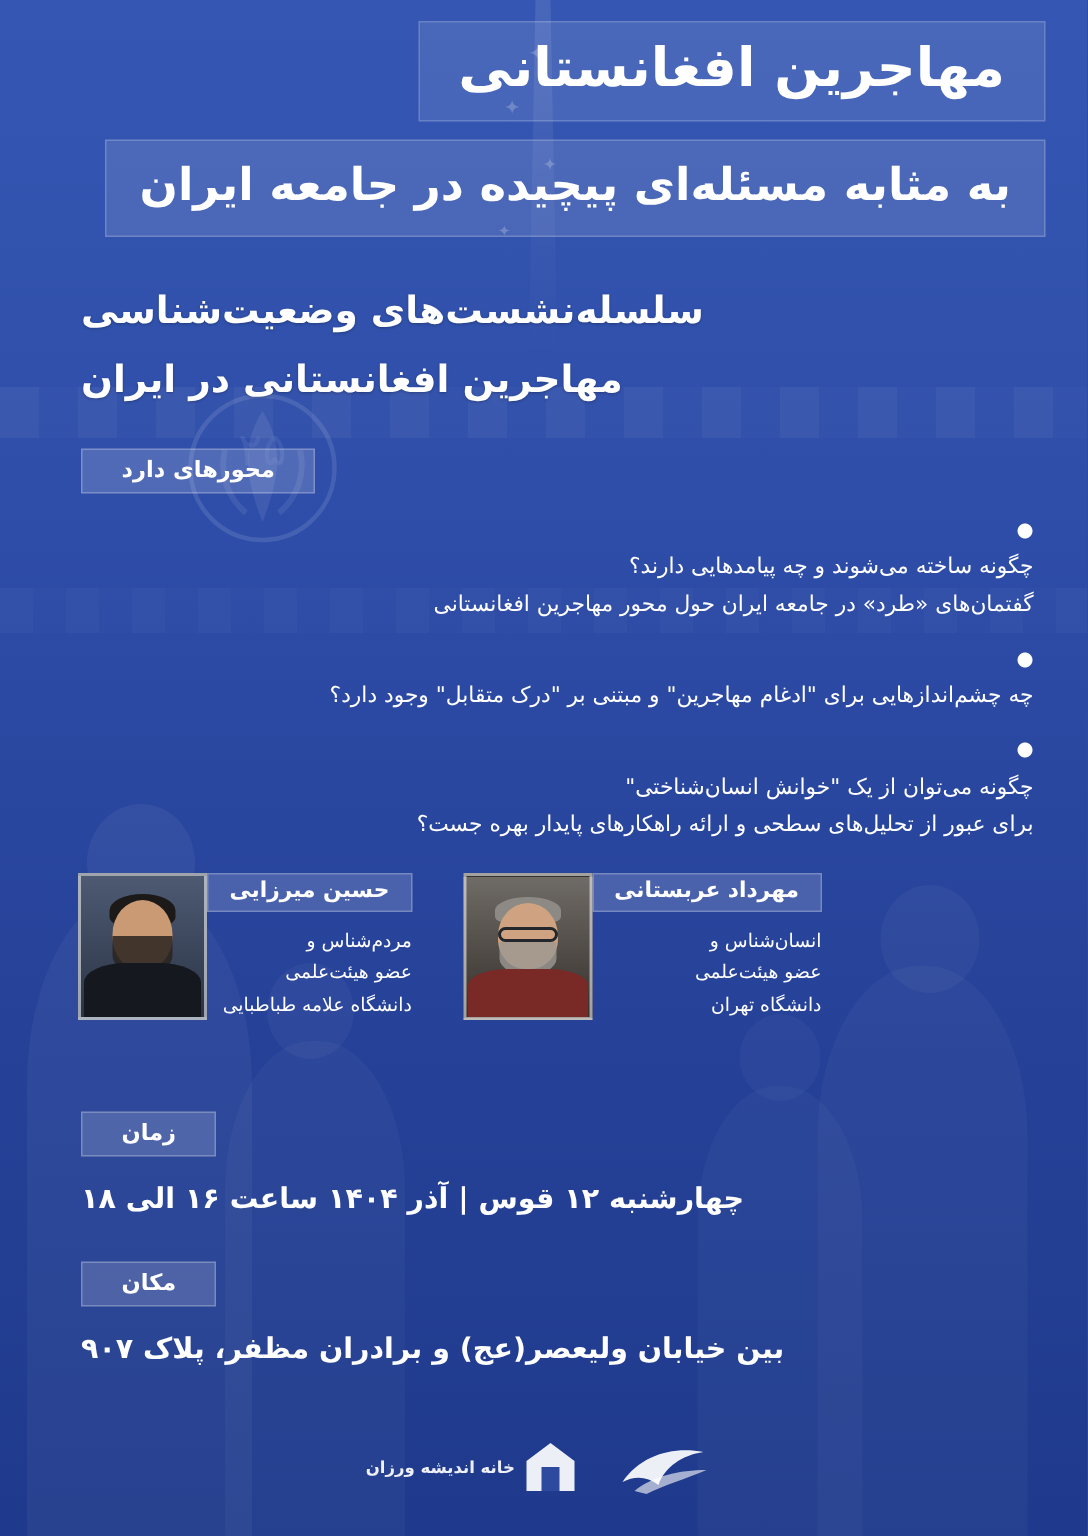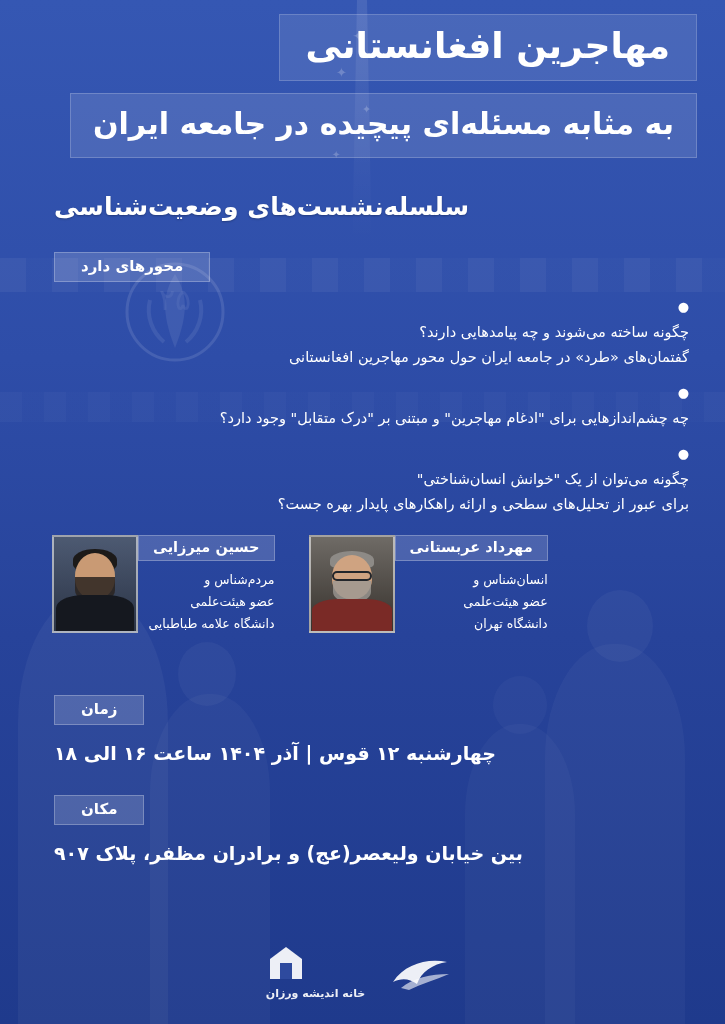--- a/index.html
+++ b/index.html
@@ -248,21 +248,21 @@
     position: absolute;
     left: 0; right: 0;
     bottom: 24px;
     display: flex;
     align-items: center;
     justify-content: center;
     gap: 22px;
     z-index: 6;
   }
   .logo-bird { width: 72px; height: 44px; }
-  .logo-house { display: flex; flex-direction: column; align-items: flex-end; gap: 4px; }
+  .logo-house { display: flex; flex-direction: row; align-items: center; gap: 4px; }
   .logo-house-mark { width: 40px; height: 40px; }
   .logo-house-text { font-size: 11px; font-weight: bold; color: rgba(255,255,255,0.92); }
 </style>
 </head>
 <body>
 
 <div class="poster">
 
   <div class="bg-layer">
     <div class="bg-tower"></div>
@@ -295,20 +295,21 @@
   <div class="content">
 
 
     <div class="title-wrap">
       <div class="title-1">مهاجرین افغانستانی</div>
       <div class="title-2">به مثابه مسئله‌ای پیچیده در جامعه ایران</div>
     </div>
 
     <div class="subtitle">
       <span class="line">سلسله‌نشست‌های وضعیت‌شناسی</span><br>
+      <span class="line">مهاجرین افغانستانی در ایران</span>
     </div>
 
     <div class="sect-label-row" style="margin-top:22px;">
       <span class="sect-label">محورهای دارد</span>
     </div>
 
     <div class="axes">
       <div class="axis-item">
         <span class="bullet">●</span>
         <span class="axis-line">چگونه ساخته می‌شوند و چه پیامدهایی دارند؟</span>

